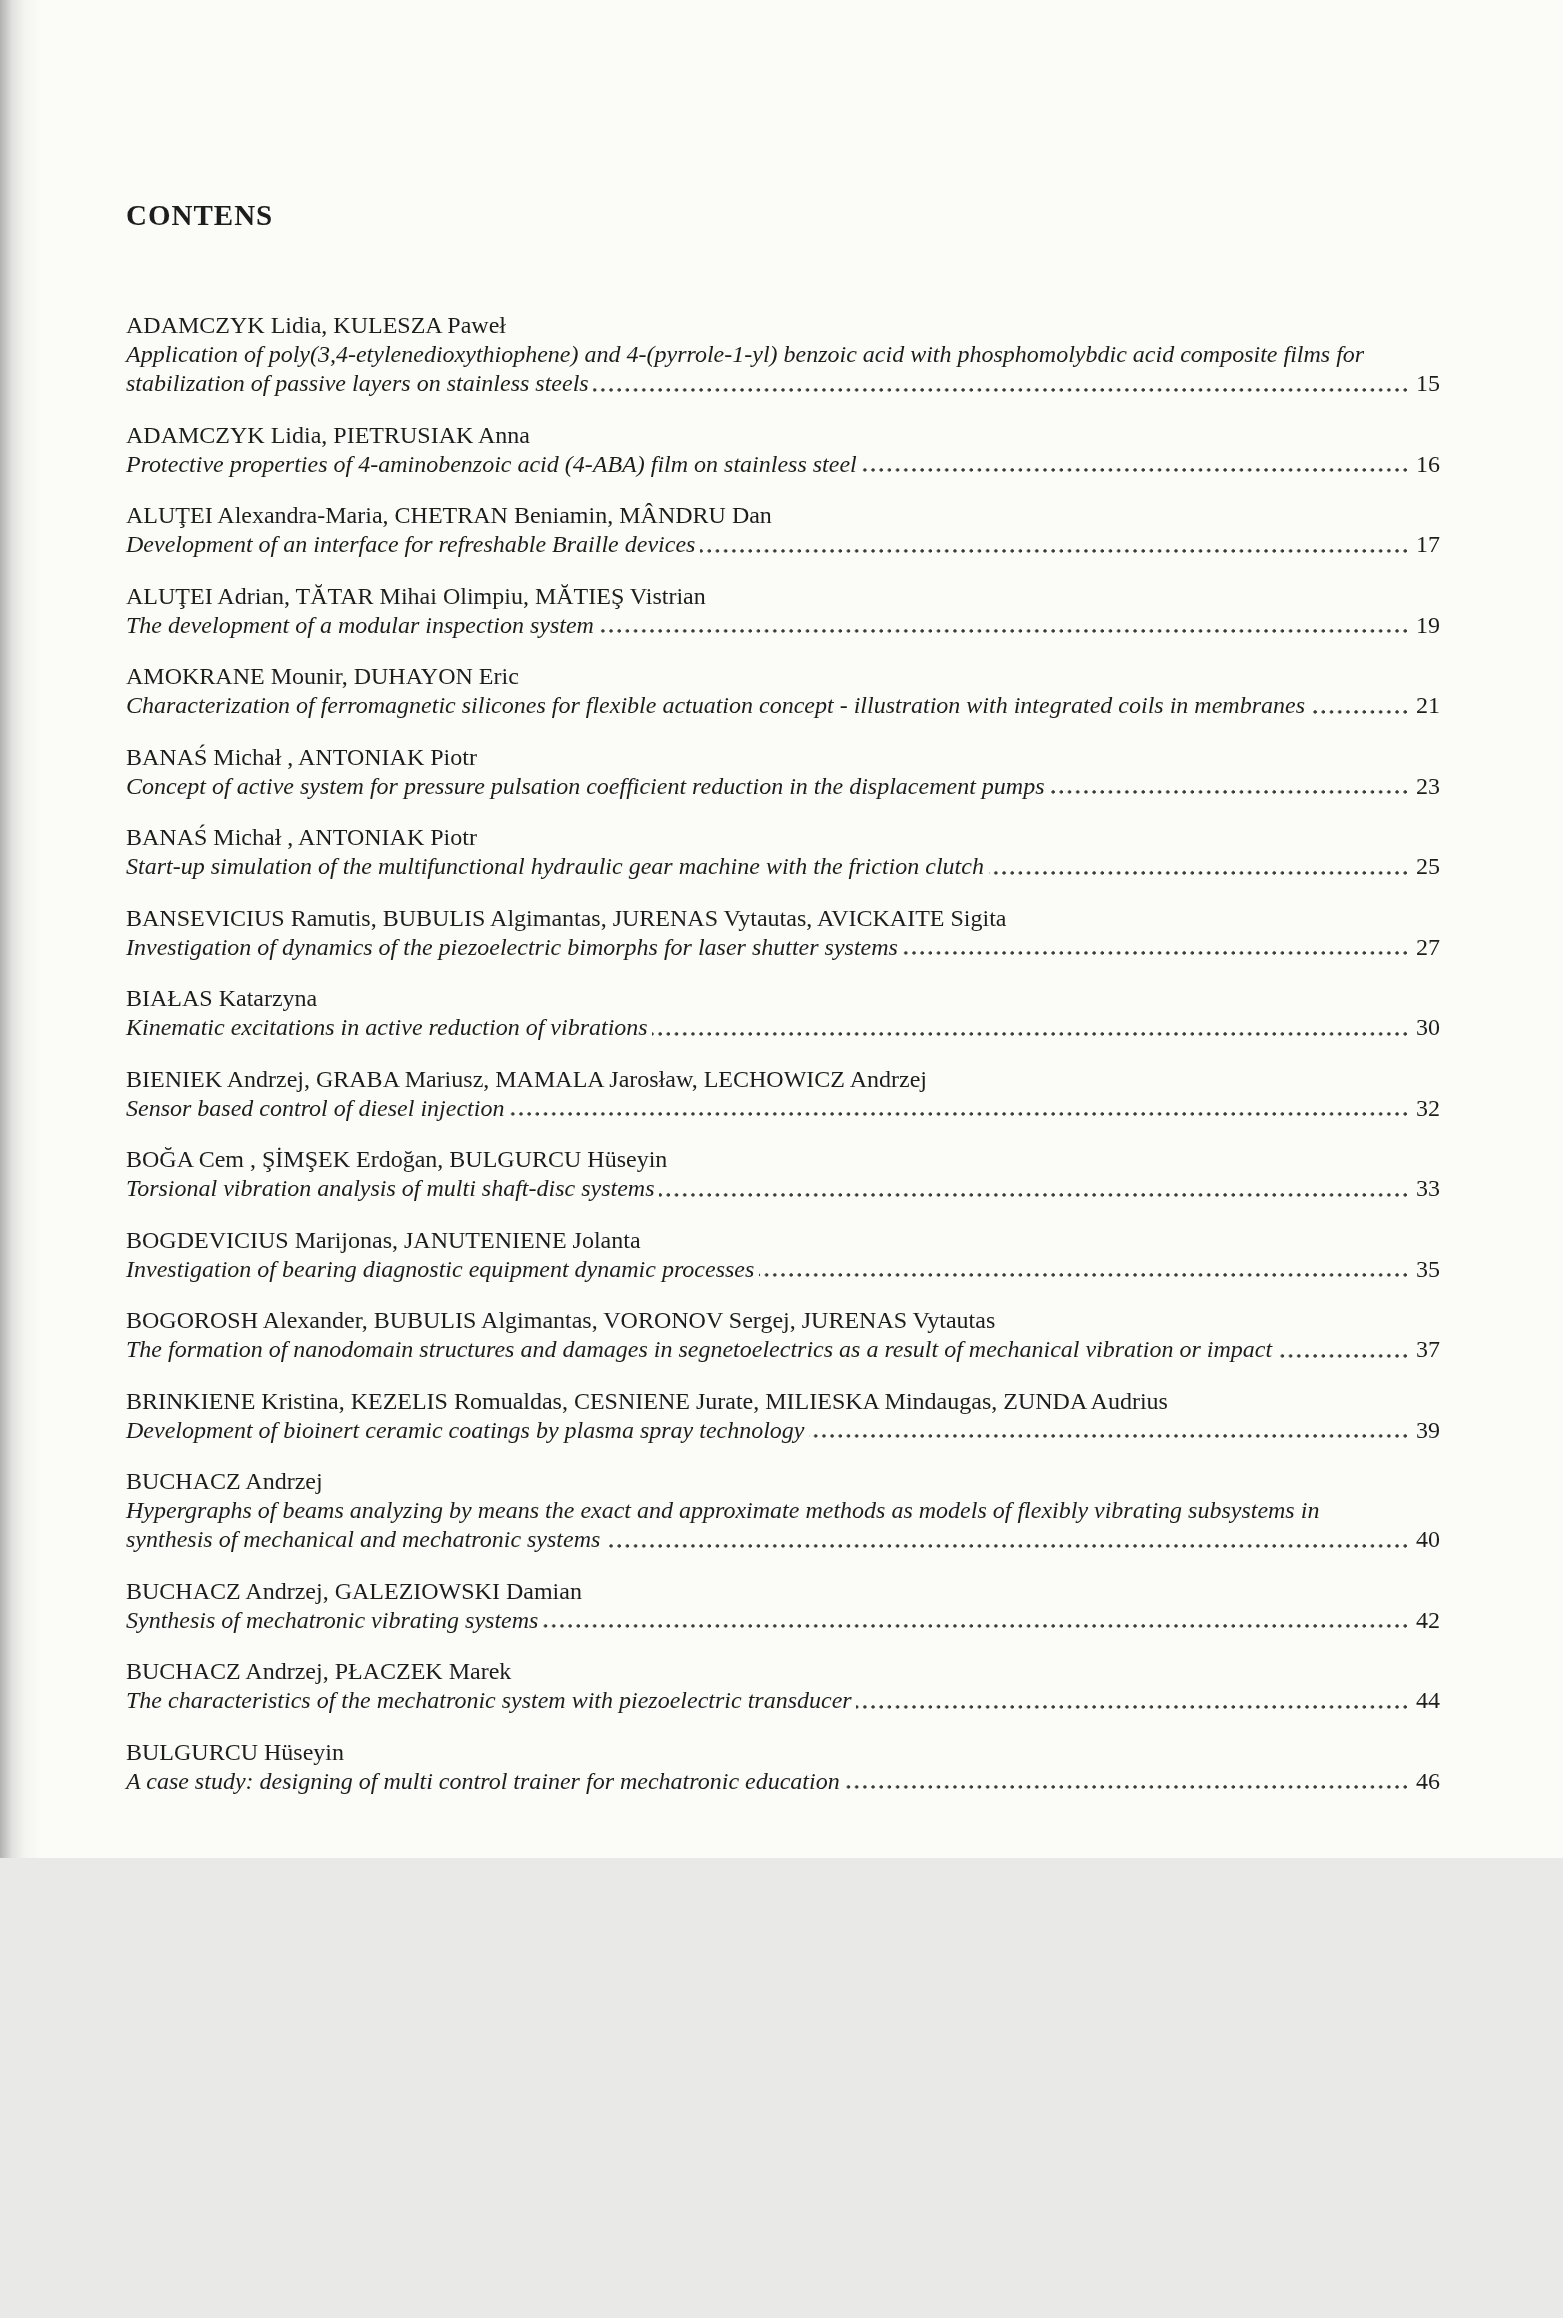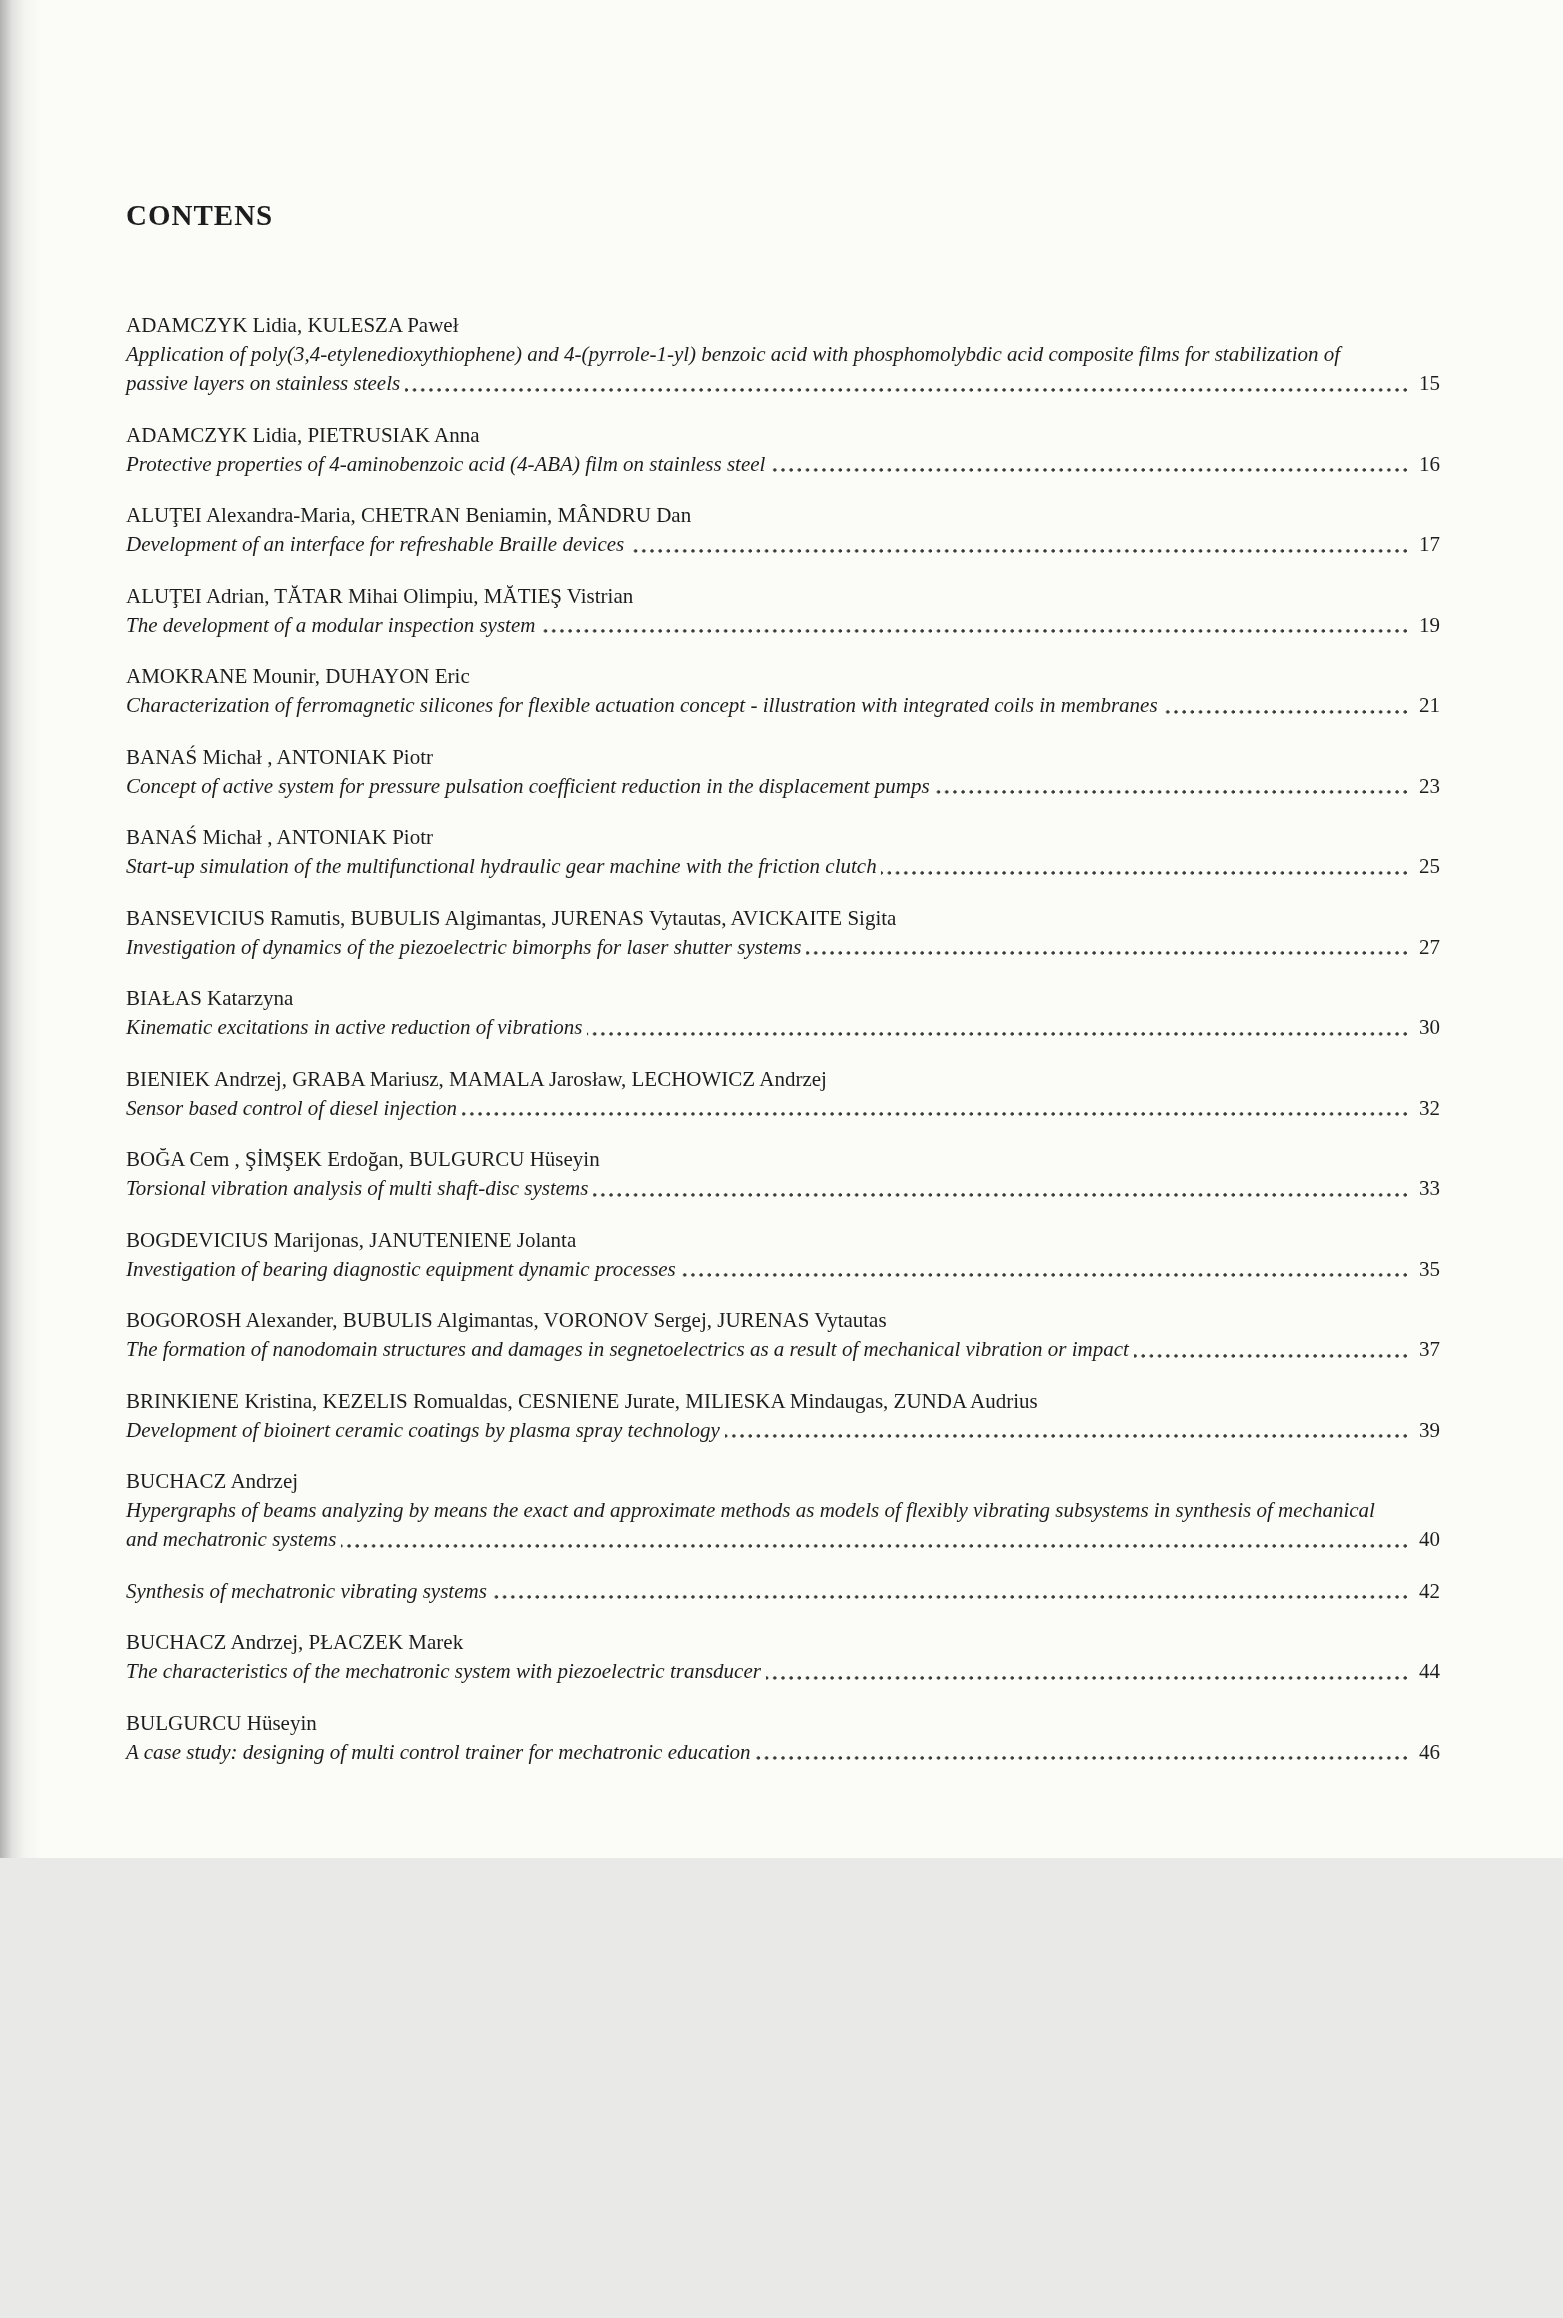--- a/index.html
+++ b/index.html
@@ -40,21 +40,21 @@
   .heading {
     margin-top: 199px;
     margin-bottom: 79px;
     font-size: 29px;
     font-weight: bold;
     letter-spacing: 1px;
   }
   .toc { }
   .entry {
     margin-bottom: 22.5px;
-    font-size: 21px;
+    font-size: 24px;
     line-height: 29px;
   }
   .authors {
     font-style: normal;
   }
   .title-line {
     position: relative;
     padding-right: 65px;
     font-style: italic;
     background-image: radial-gradient(circle at 2px 2px, var(--dot) 1.4px, rgba(0,0,0,0) 2px);
@@ -200,20 +200,21 @@
 
   <div class="entry">
     <div class="authors">BUCHACZ Andrzej</div>
     <div class="title-line">
       <span class="title">Hypergraphs of beams analyzing by means the exact and approximate methods as models of flexibly vibrating subsystems in synthesis of mechanical and mechatronic systems</span>
       <span class="pagenum">40</span>
     </div>
   </div>
 
   <div class="entry">
+    <div class="authors">BUCHACZ Andrzej, GALEZIOWSKI Damian</div>
     <div class="title-line">
       <span class="title">Synthesis of mechatronic vibrating systems</span>
       <span class="pagenum">42</span>
     </div>
   </div>
 
   <div class="entry">
     <div class="authors">BUCHACZ Andrzej, PŁACZEK Marek</div>
     <div class="title-line">
       <span class="title">The characteristics of the mechatronic system with piezoelectric transducer</span>

